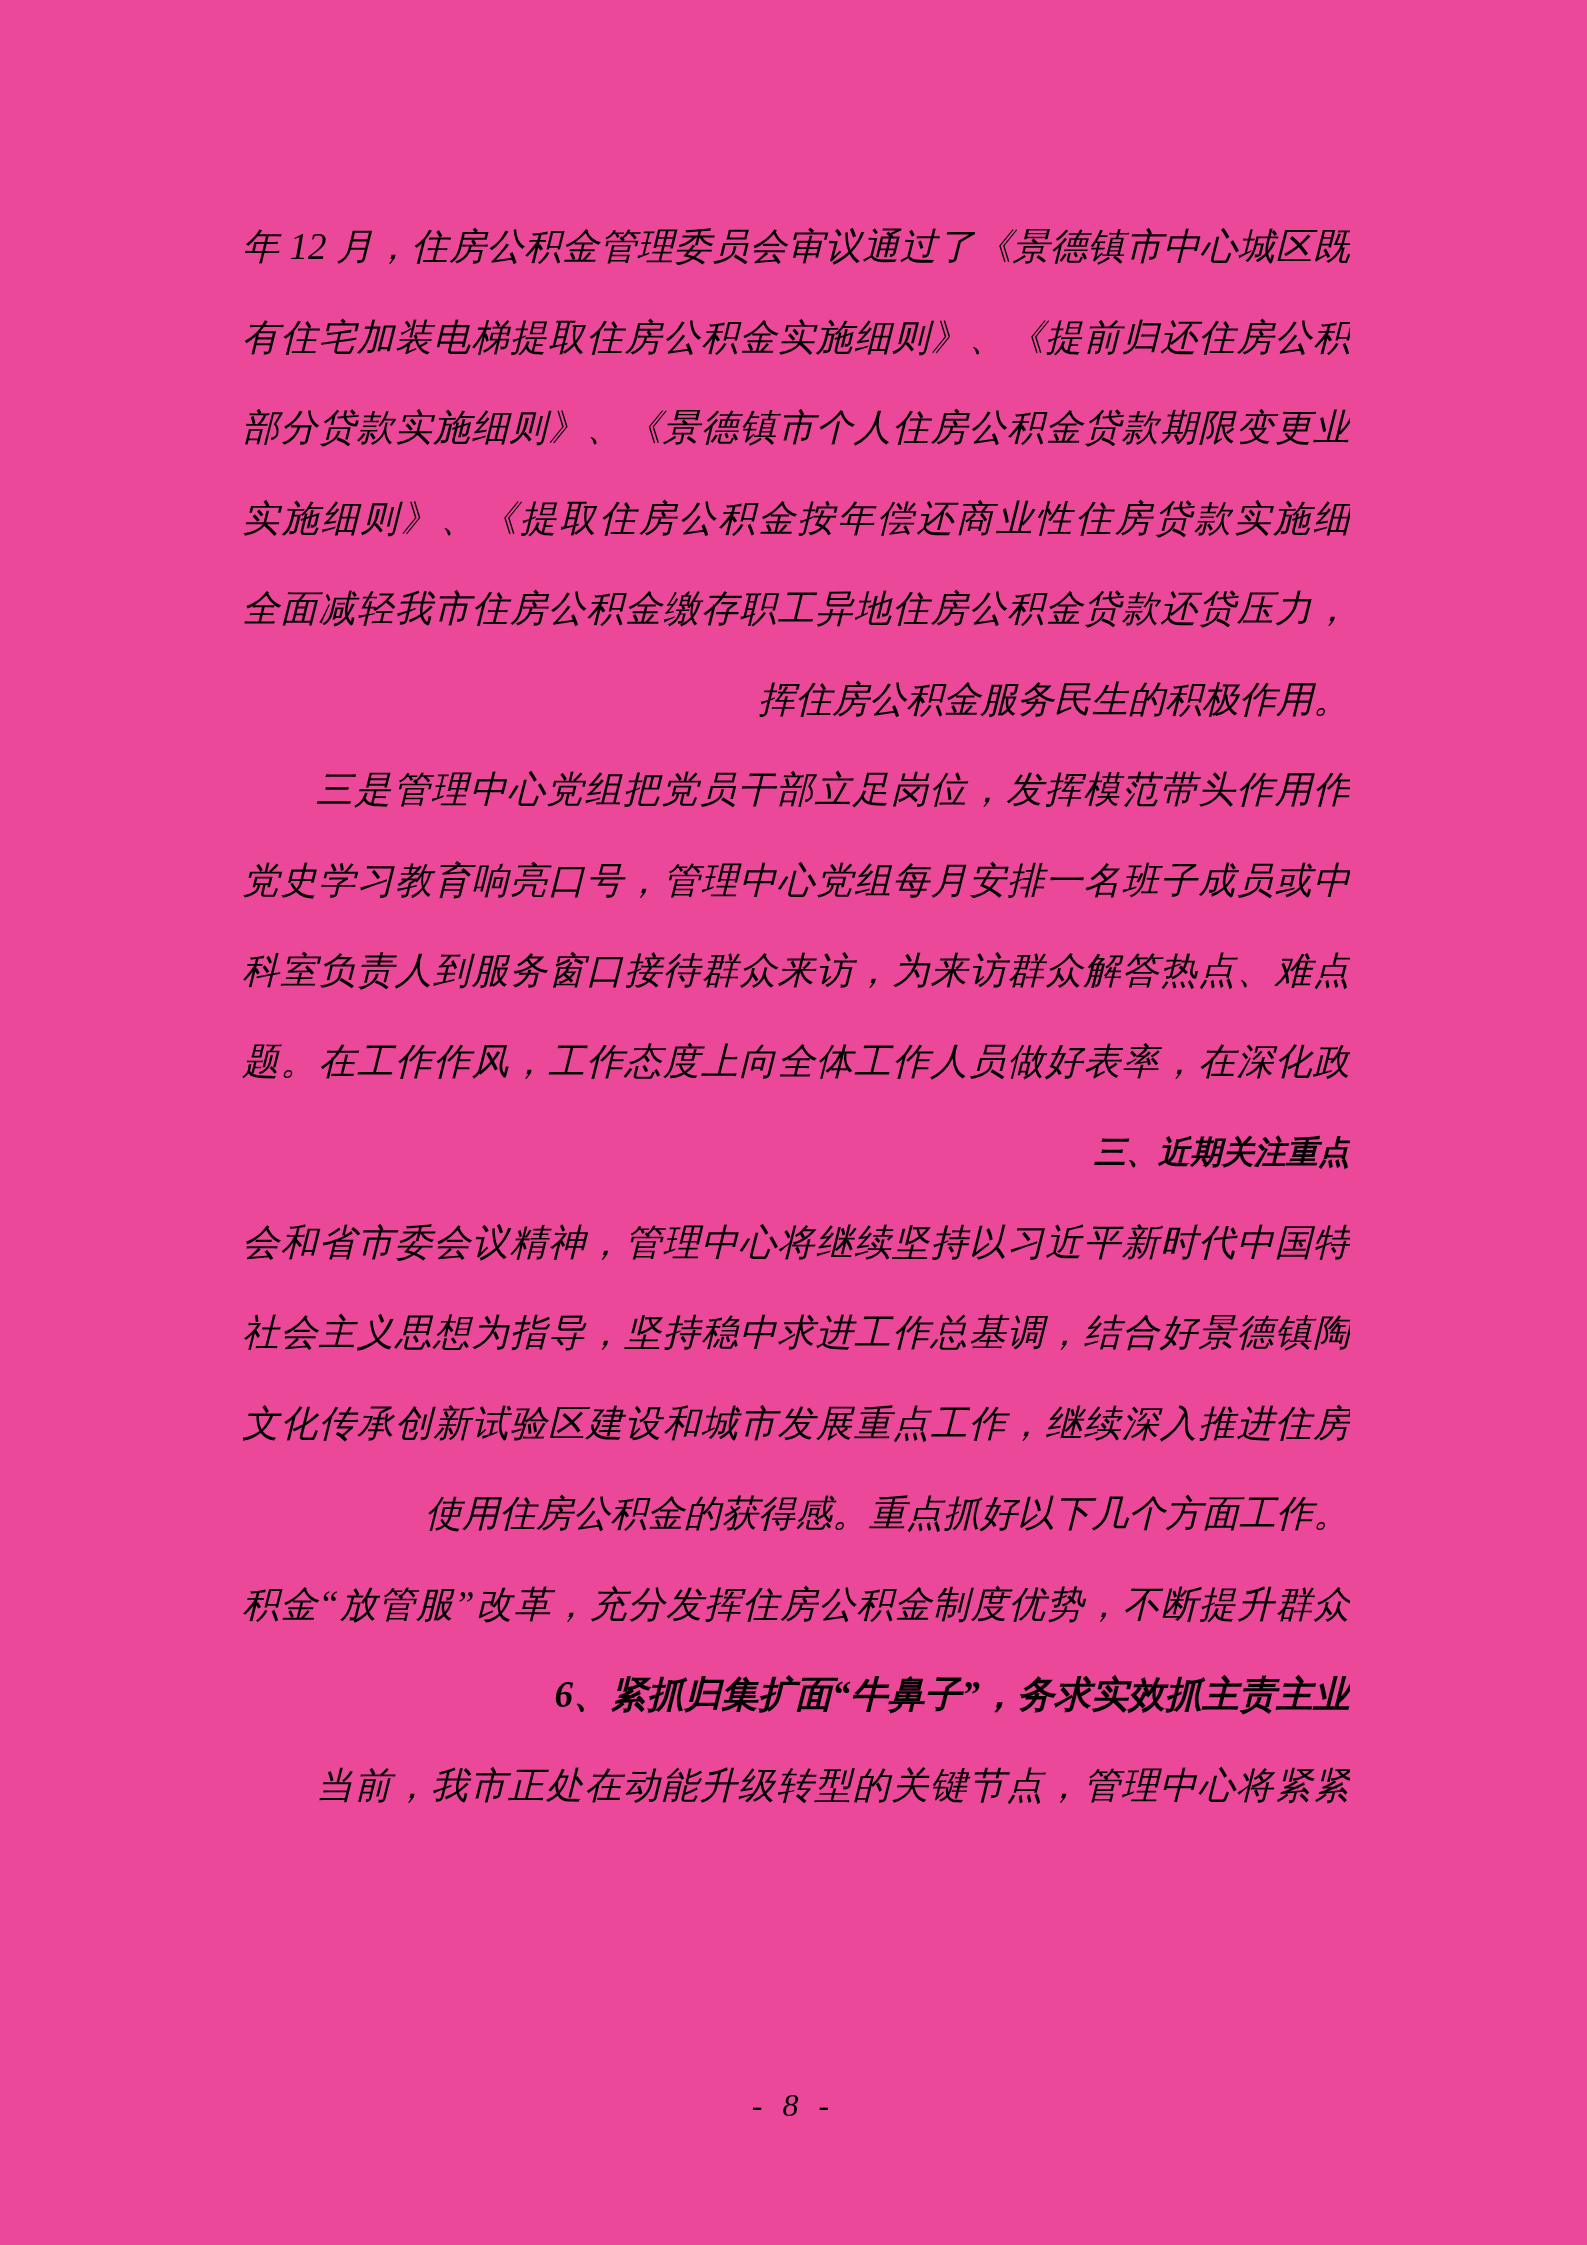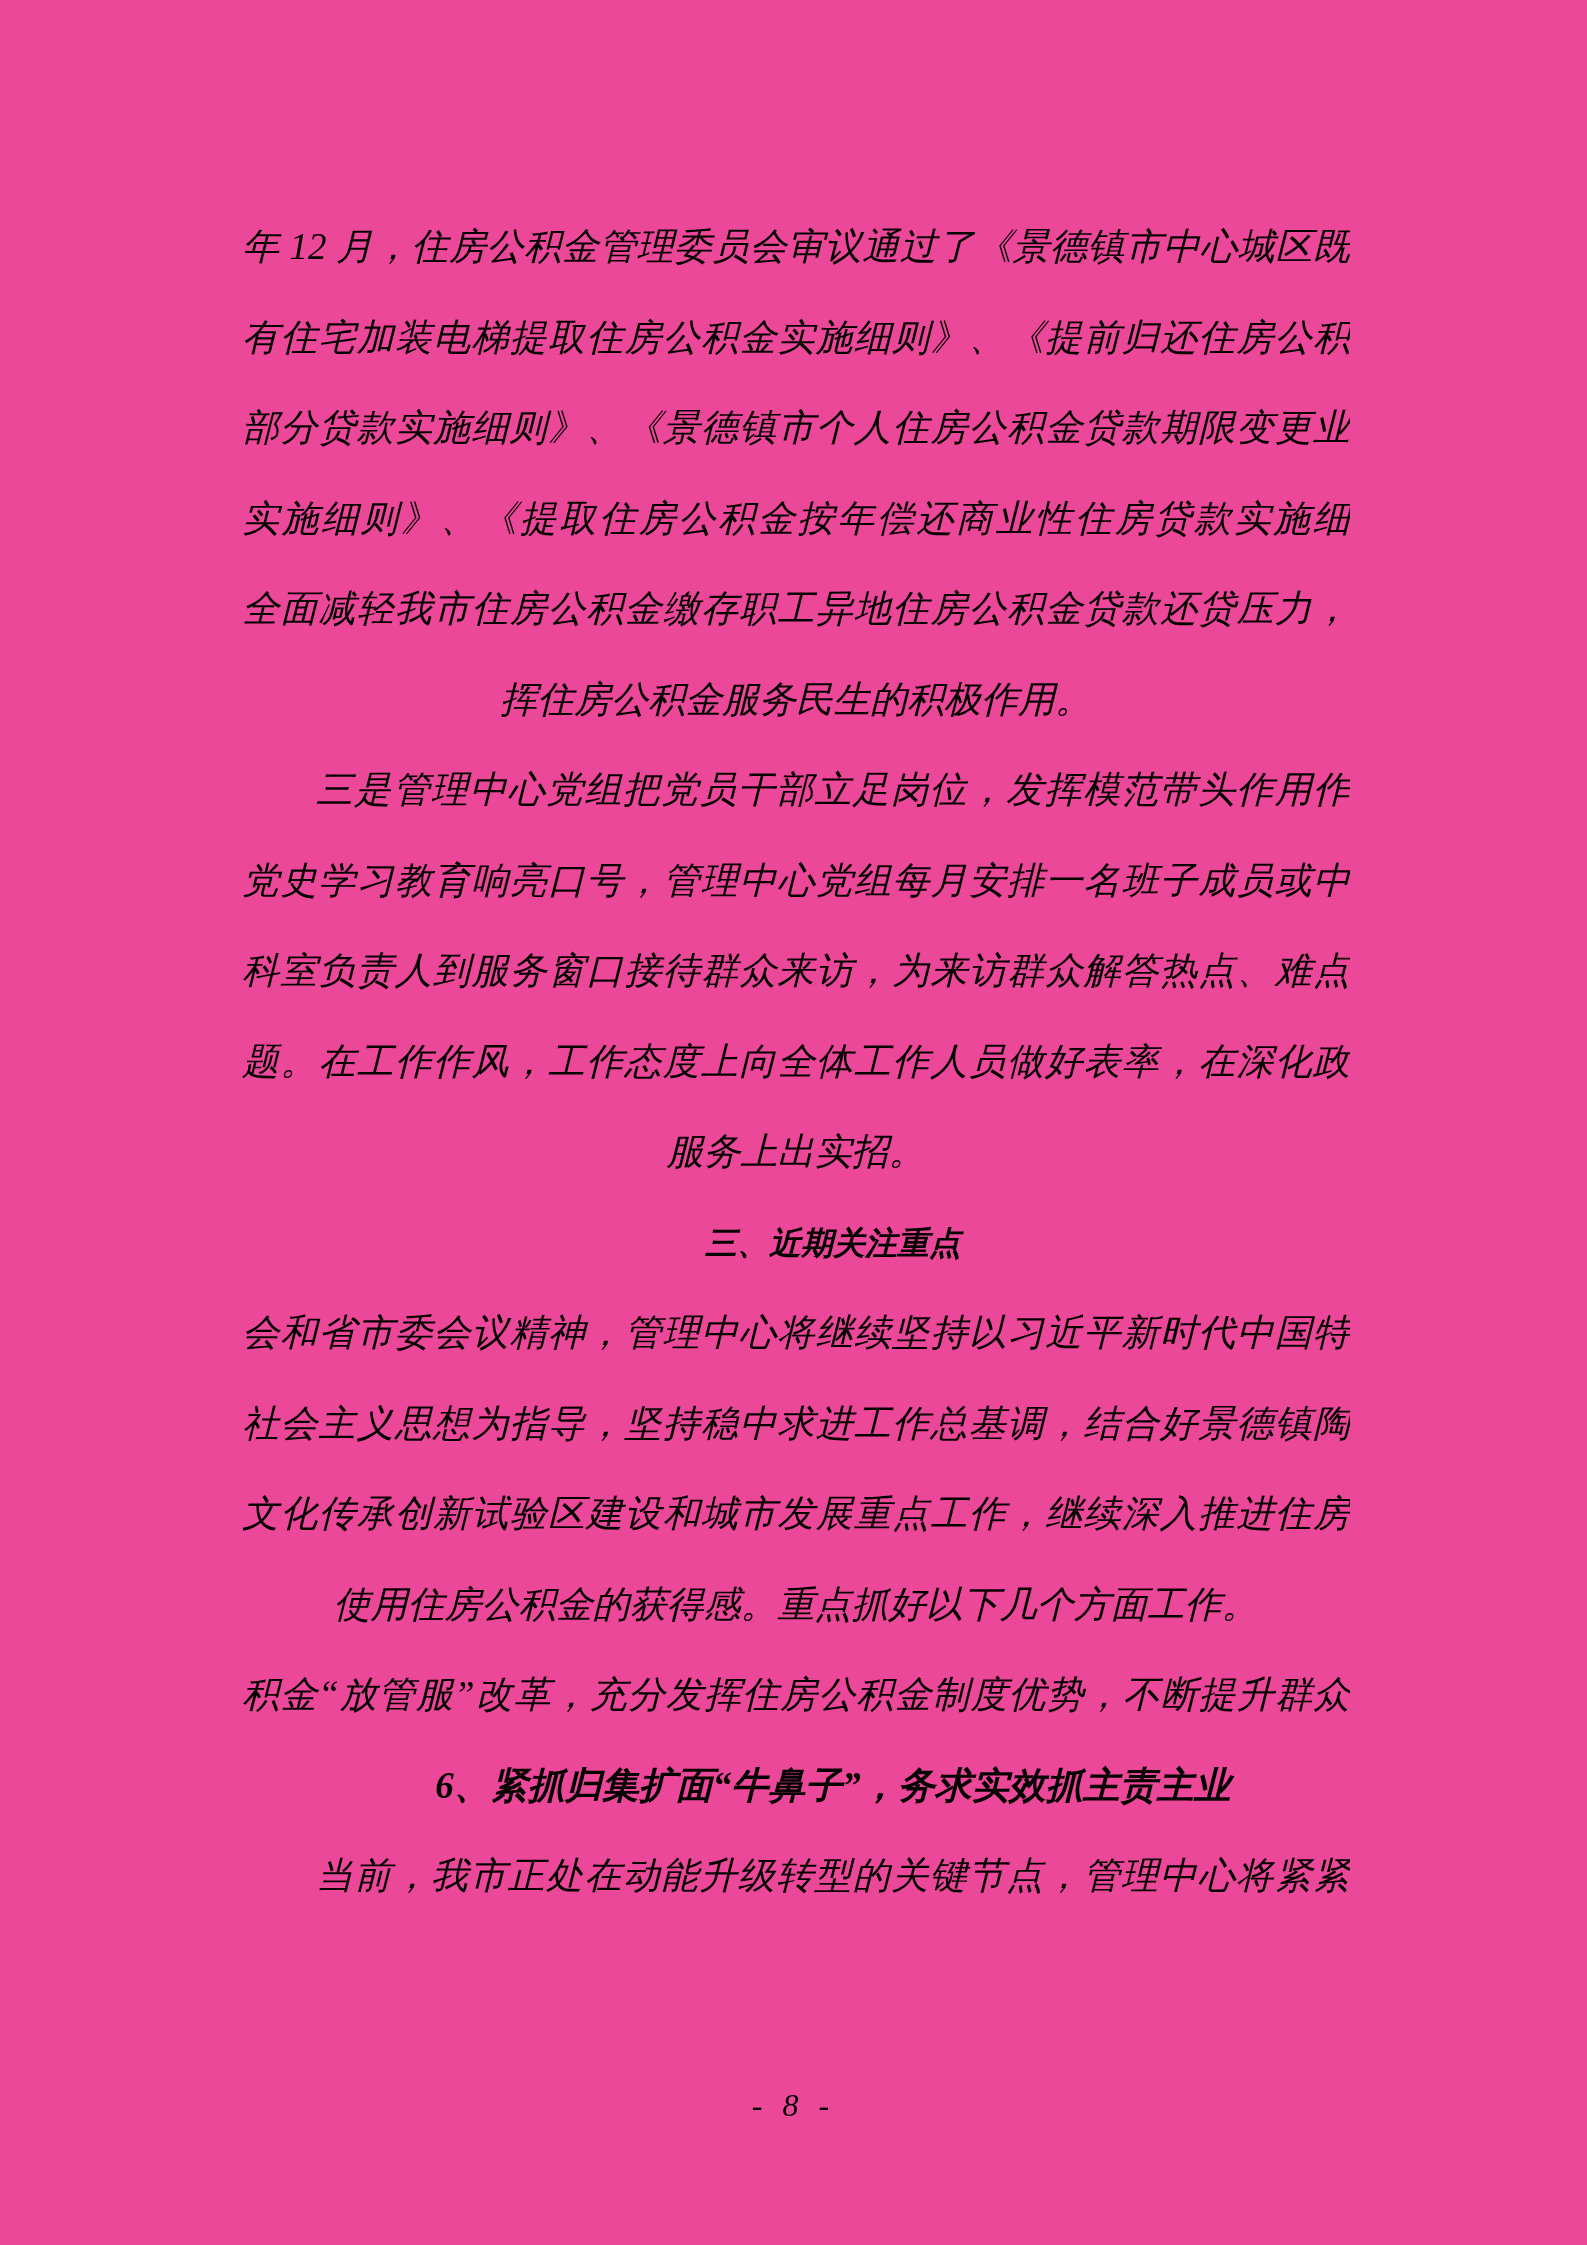--- a/index.html
+++ b/index.html
@@ -20,21 +20,21 @@
   .text-block {
     position: absolute;
     left: 242px;
     top: 202px;
     width: 1108px;
   }
   .line {
     height: 90.5px;
     line-height: 90.5px;
     font-size: 37px;
-    text-align: center;
+    text-align: right;
     overflow: hidden;
   }
   .line.full {
     text-align: justify;
     text-align-last: justify;
   }
   .line.indent {
     text-indent: 74px;
   }
   .line.heading {
@@ -67,21 +67,20 @@
     <div class="line full">有住宅加装电梯提取住房公积金实施细则》、《提前归还住房公积金</div>
     <div class="line full">部分贷款实施细则》、《景德镇市个人住房公积金贷款期限变更业务</div>
     <div class="line full">实施细则》、《提取住房公积金按年偿还商业性住房贷款实施细则》，</div>
     <div class="line full">全面减轻我市住房公积金缴存职工异地住房公积金贷款还贷压力，发</div>
     <div class="line">挥住房公积金服务民生的积极作用。</div>
 
     <div class="line full indent">三是管理中心党组把党员干部立足岗位，发挥模范带头作用作为</div>
     <div class="line full">党史学习教育响亮口号，管理中心党组每月安排一名班子成员或中层</div>
     <div class="line full">科室负责人到服务窗口接待群众来访，为来访群众解答热点、难点问</div>
     <div class="line full">题。在工作作风，工作态度上向全体工作人员做好表率，在深化政务</div>
-    <div class="line">服务上出实招。</div>
 
     <div class="line heading indent">三、近期关注重点</div>
 
     <div class="line full">会和省市委会议精神，管理中心将继续坚持以习近平新时代中国特色</div>
     <div class="line full">社会主义思想为指导，坚持稳中求进工作总基调，结合好景德镇陶瓷</div>
     <div class="line full">文化传承创新试验区建设和城市发展重点工作，继续深入推进住房公</div>
     <div class="line">使用住房公积金的获得感。重点抓好以下几个方面工作。</div>
     <div class="line full">积金“放管服”改革，充分发挥住房公积金制度优势，不断提升群众</div>
 
     <div class="line subheading indent">6、紧抓归集扩面“牛鼻子”，务求实效抓主责主业</div>

